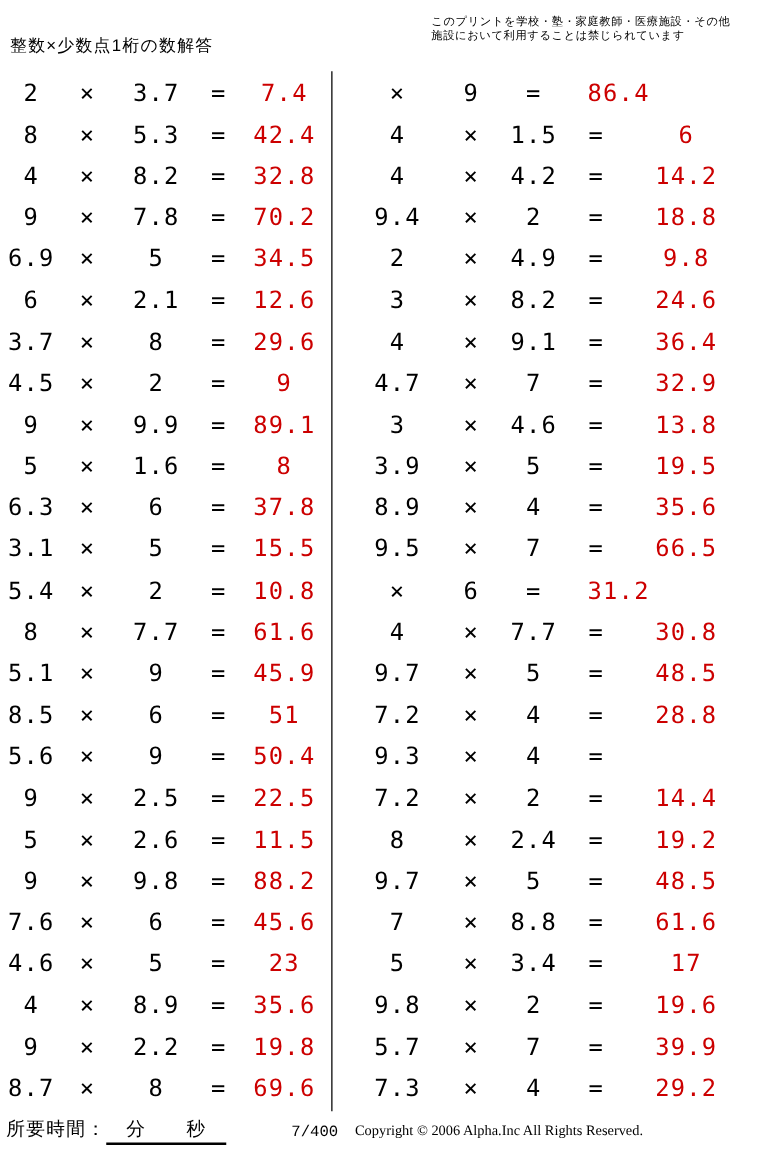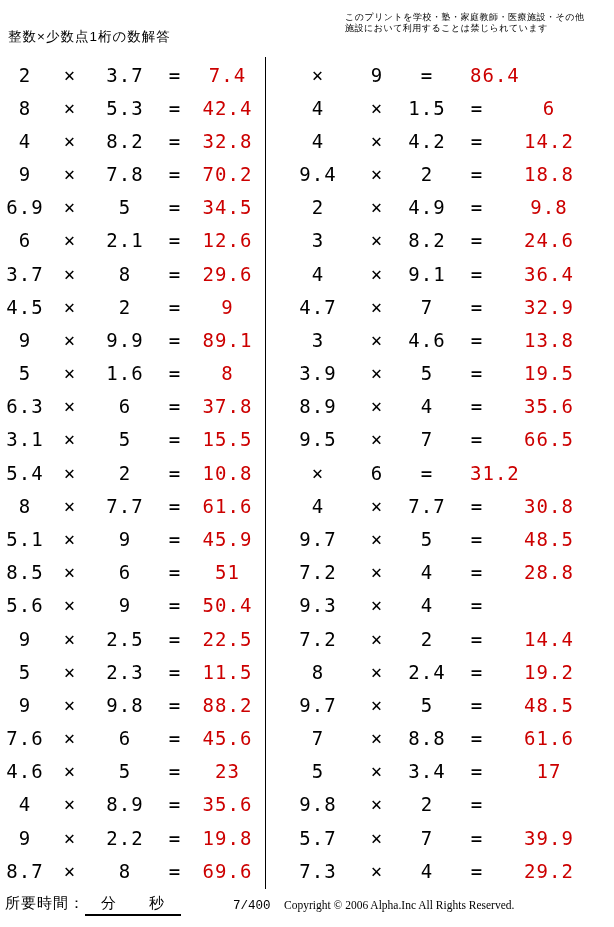--- a/index.html
+++ b/index.html
@@ -192,21 +192,21 @@
       <div class="prow">
         <span>9</span>
         <span>×</span>
         <span>2.5</span>
         <span>=</span>
         <span class="answer">22.5</span>
       </div>
       <div class="prow">
         <span>5</span>
         <span>×</span>
-        <span>2.3</span>
+        <span>2.6</span>
         <span>=</span>
         <span class="answer">11.5</span>
       </div>
       <div class="prow">
         <span>9</span>
         <span>×</span>
         <span>9.8</span>
         <span>=</span>
         <span class="answer">88.2</span>
       </div>
@@ -396,20 +396,21 @@
         <span>×</span>
         <span>3.4</span>
         <span>=</span>
         <span class="answer">17</span>
       </div>
       <div class="prow">
         <span>9.8</span>
         <span>×</span>
         <span>2</span>
         <span>=</span>
+        <span class="answer">19.6</span>
       </div>
       <div class="prow">
         <span>5.7</span>
         <span>×</span>
         <span>7</span>
         <span>=</span>
         <span class="answer">39.9</span>
       </div>
       <div class="prow">
         <span>7.3</span>

